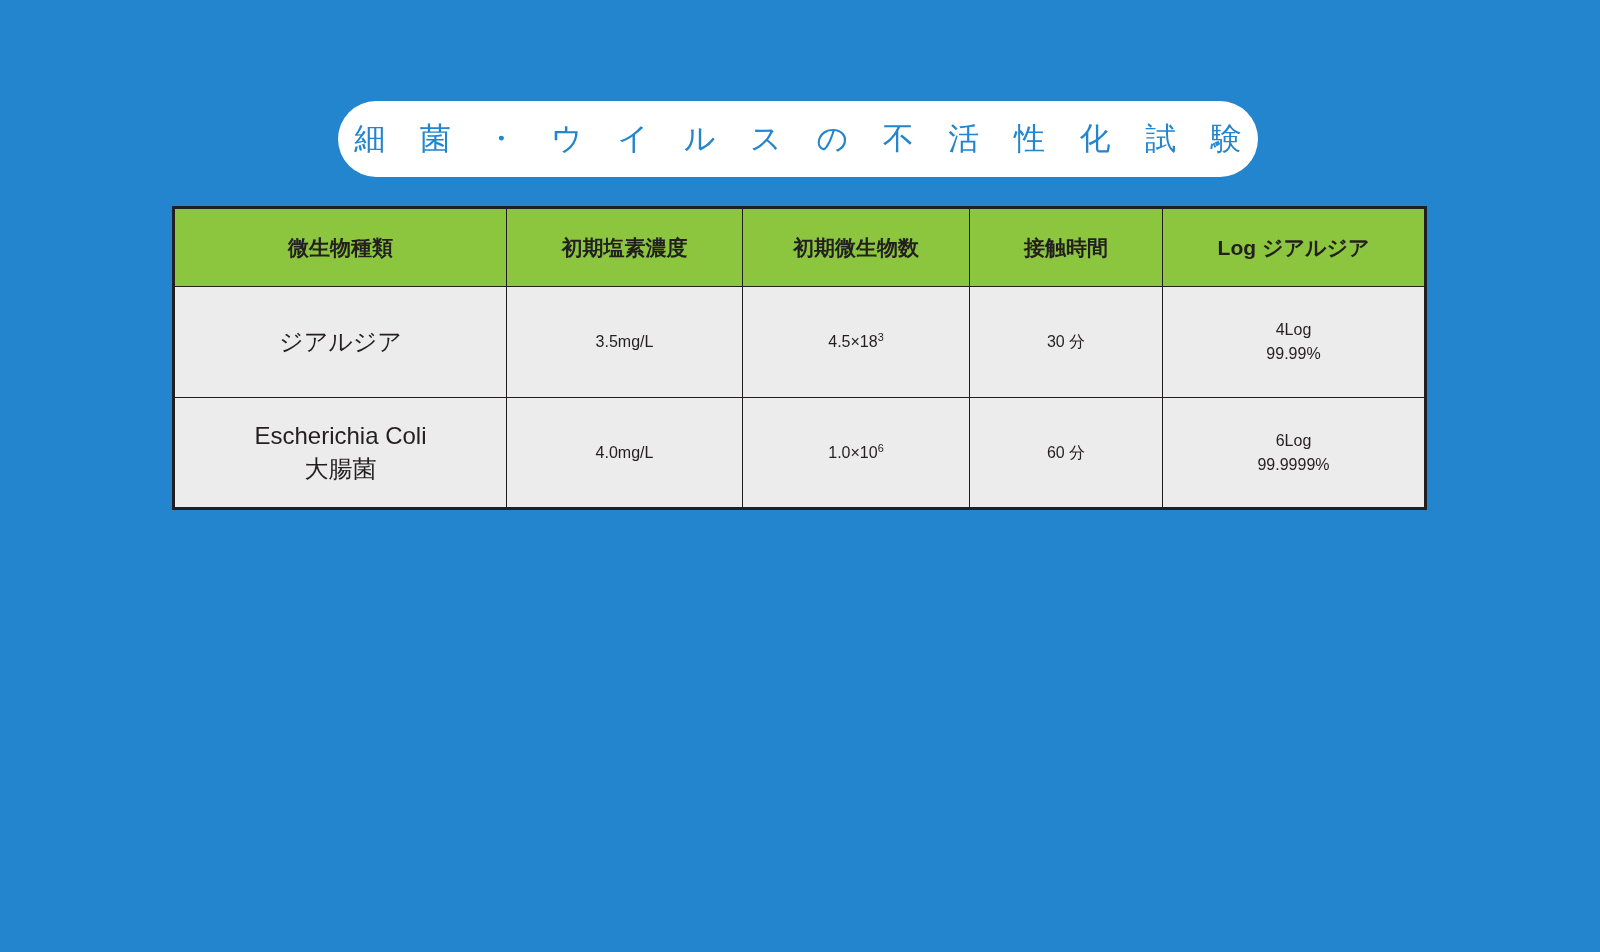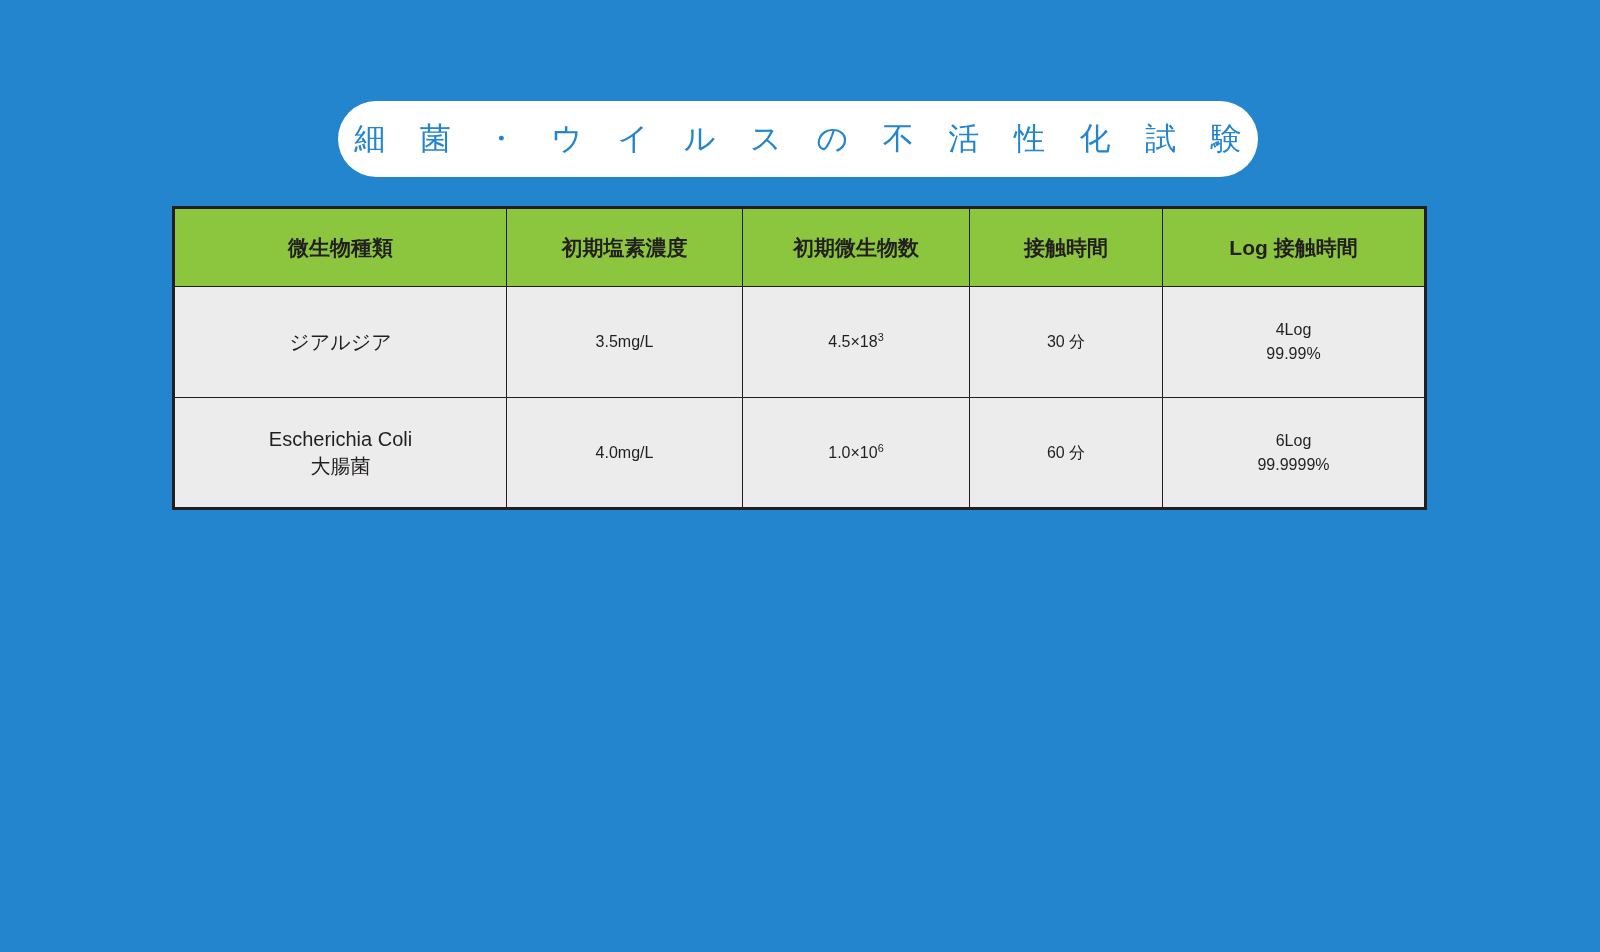--- a/index.html
+++ b/index.html
@@ -74,21 +74,21 @@
   }
   thead th.first { border-left: none; }
   tbody td {
     background: #ececec;
     height: 111px;
     font-size: 16px;
     font-weight: 400;
     padding: 6px 8px;
     line-height: 1.35;
   }
-  tbody td.species { font-size: 20px; }
+  tbody td.species { font-size: 24px; }
   tbody td.num { font-size: 16px; }
   sup {
     font-size: 0.68em;
     vertical-align: super;
     line-height: 0;
   }
   .two-line span { display: block; }
   .log-cell span { display: block; }
   .log-cell .log-val { margin-bottom: 2px; }
 
@@ -116,21 +116,21 @@
           <col class="c3">
           <col class="c4">
           <col class="c5">
       </colgroup>
       <thead>
         <tr>
           <th class="first">微生物種類</th>
           <th>初期塩素濃度</th>
           <th>初期微生物数</th>
           <th>接触時間</th>
-          <th>Log 接触時間</th>
+          <th>Log ジアルジア</th>
         </tr>
       </thead>
       <tbody>
 
         <tr>
           <td class="species two-line">
             <span>ジアルジア</span>
           </td>
           <td class="num">3.5mg/L</td>
           <td class="num">

